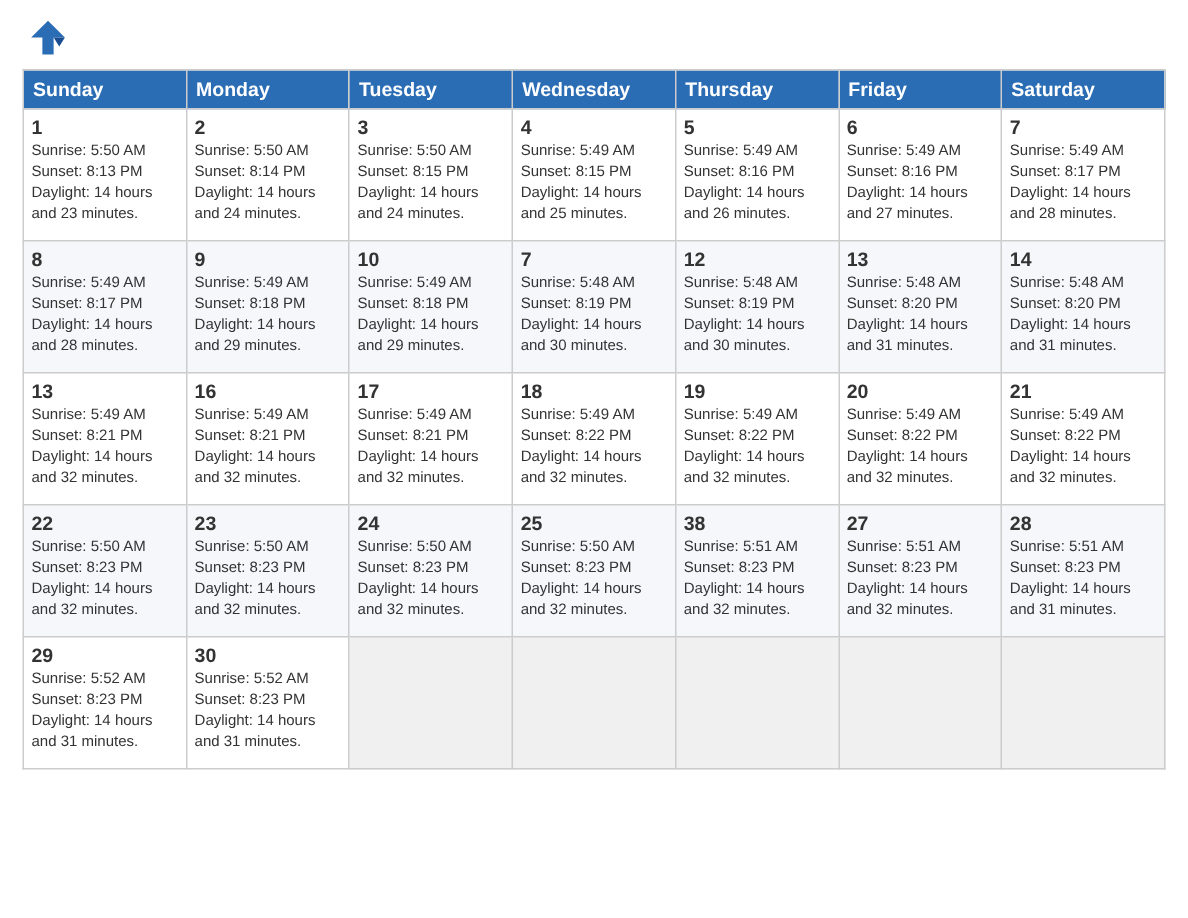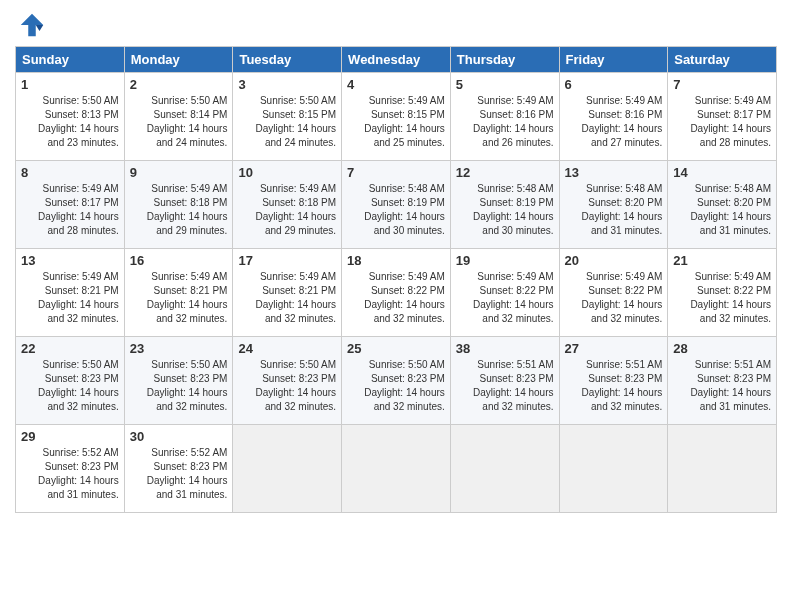--- a/index.html
+++ b/index.html
@@ -79,21 +79,20 @@
     .day-num {
       font-size: 13px;
       font-weight: bold;
       display: block;
       margin-bottom: 2px;
     }
     .day-info {
       font-size: 10px;
       line-height: 1.4;
       color: #333;
-      text-align: right;
     }
     .empty-cell {
       background: #f0f0f0 !important;
     }
   </style>
 </head>
 <body>
 
 <div class="container">
   <div class="header-row">

